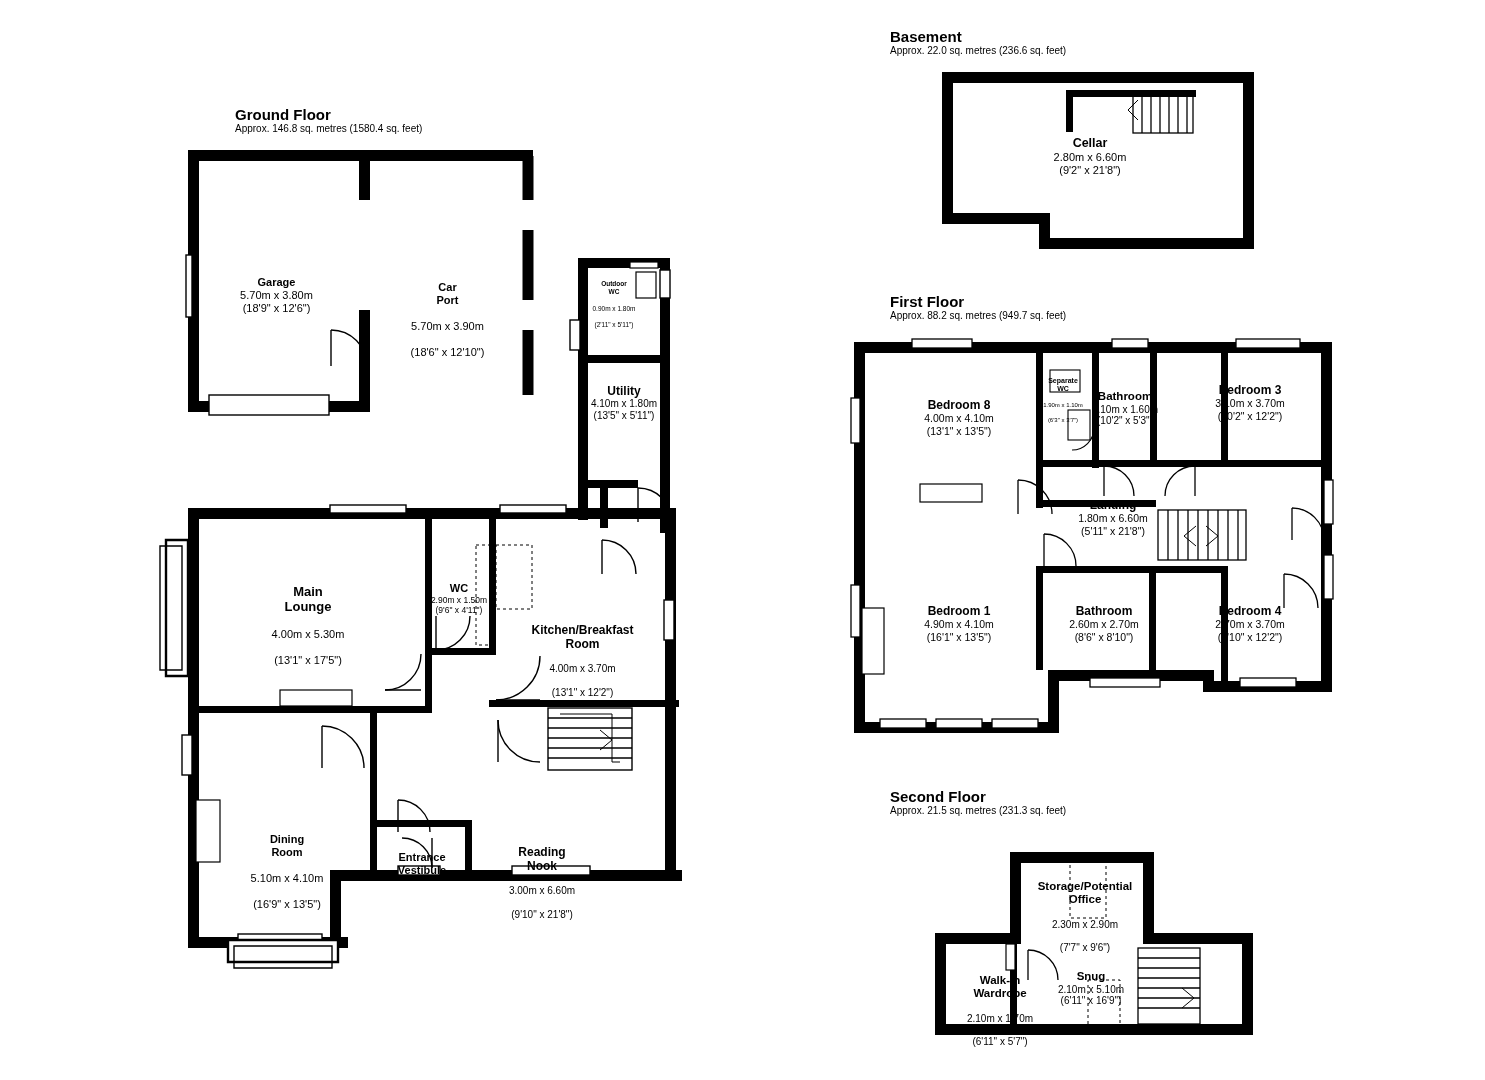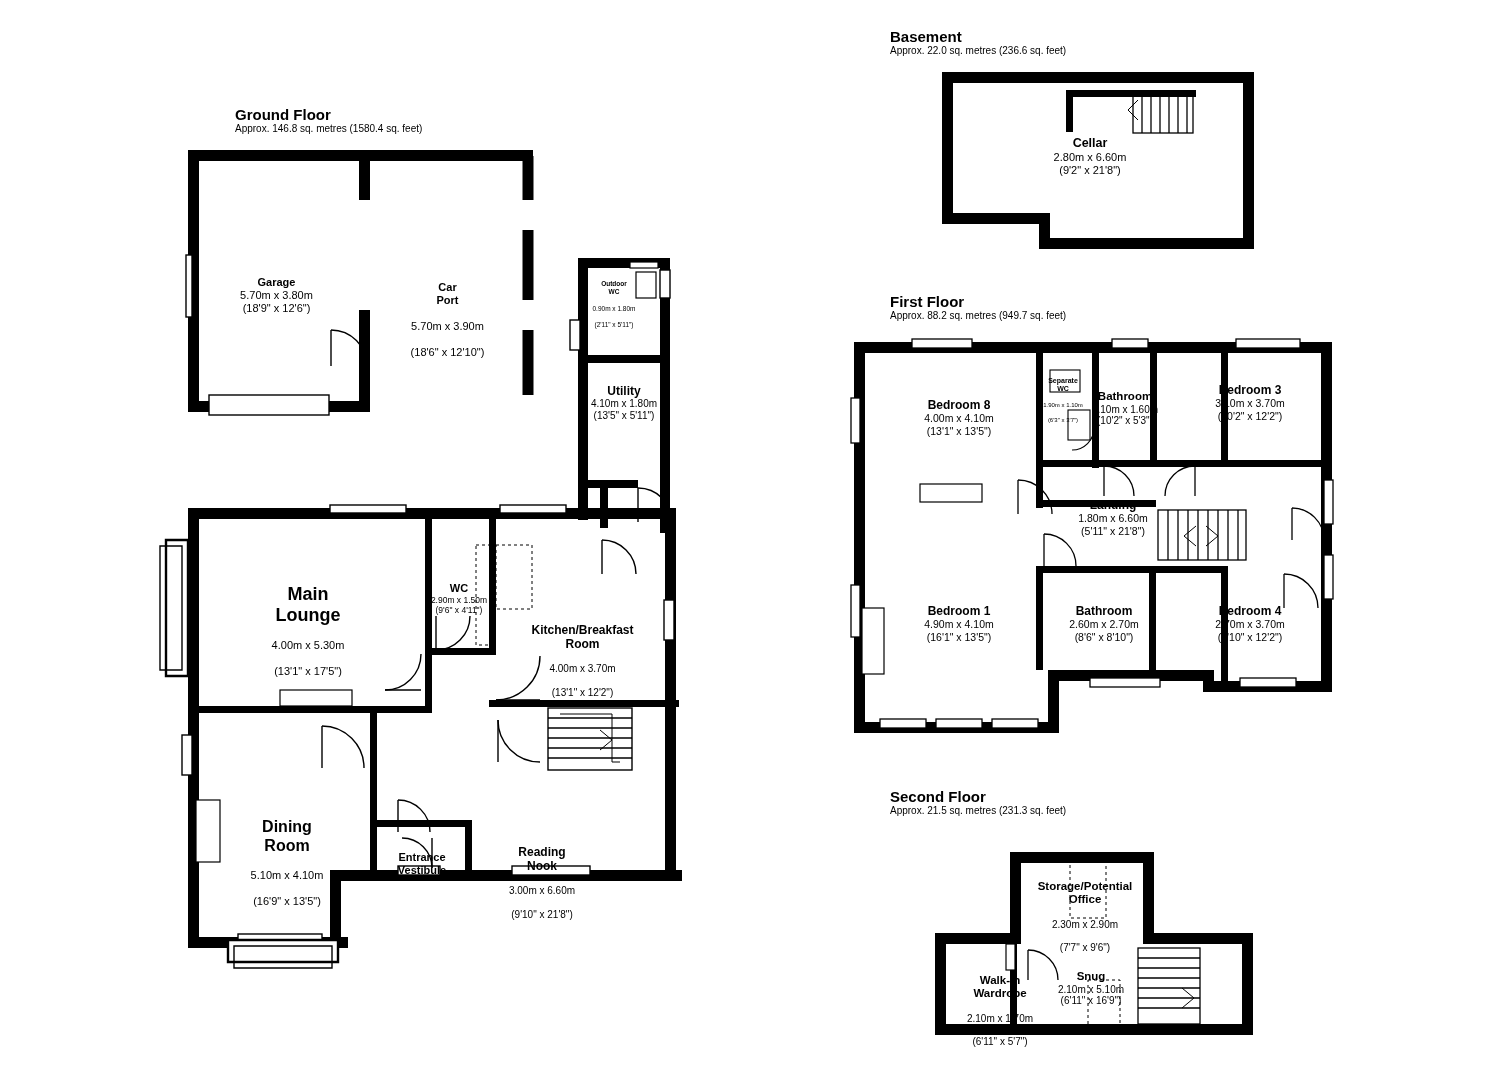--- a/index.html
+++ b/index.html
@@ -163,41 +163,41 @@
     <div class="sz">(2'11" x 5'11")</div>
   </div>
 
   <div class="room" style="left:561px;top:384px;width:126px;font-size:10px;">
     <div class="nm" style="font-size:12px;">Utility</div>
     <div class="sz">4.10m x 1.80m</div>
     <div class="sz">(13'5" x 5'11")</div>
   </div>
 
   <div class="room" style="left:243px;top:571px;width:130px;font-size:11px;white-space:pre-line;">
-    <div class="nm" style="font-size:18px;">Main
+    <div class="nm" style="font-size:13px;">Main
 Lounge</div>
     <div class="sz">4.00m x 5.30m</div>
     <div class="sz">(13'1" x 17'5")</div>
   </div>
 
   <div class="room" style="left:404px;top:582px;width:110px;font-size:8.5px;">
     <div class="nm" style="font-size:11px;">WC</div>
     <div class="sz">2.90m x 1.50m</div>
     <div class="sz">(9'6" x 4'11")</div>
   </div>
 
   <div class="room" style="left:505px;top:611px;width:155px;font-size:10px;white-space:pre-line;">
     <div class="nm" style="font-size:12px;">Kitchen/Breakfast
 Room</div>
     <div class="sz">4.00m x 3.70m</div>
     <div class="sz">(13'1" x 12'2")</div>
   </div>
 
   <div class="room" style="left:222px;top:805px;width:130px;font-size:11px;white-space:pre-line;">
-    <div class="nm" style="font-size:16px;">Dining
+    <div class="nm" style="font-size:11px;margin-top:15px;">Dining
 Room</div>
     <div class="sz">5.10m x 4.10m</div>
     <div class="sz">(16'9" x 13'5")</div>
   </div>
 
   <div class="room" style="left:482px;top:785px;width:120px;font-size:10px;white-space:pre-line;">
     <div class="nm" style="font-size:12px;margin-top:48px;">Reading
 Nook</div>
     <div class="sz">3.00m x 6.60m</div>
     <div class="sz">(9'10" x 21'8")</div>

